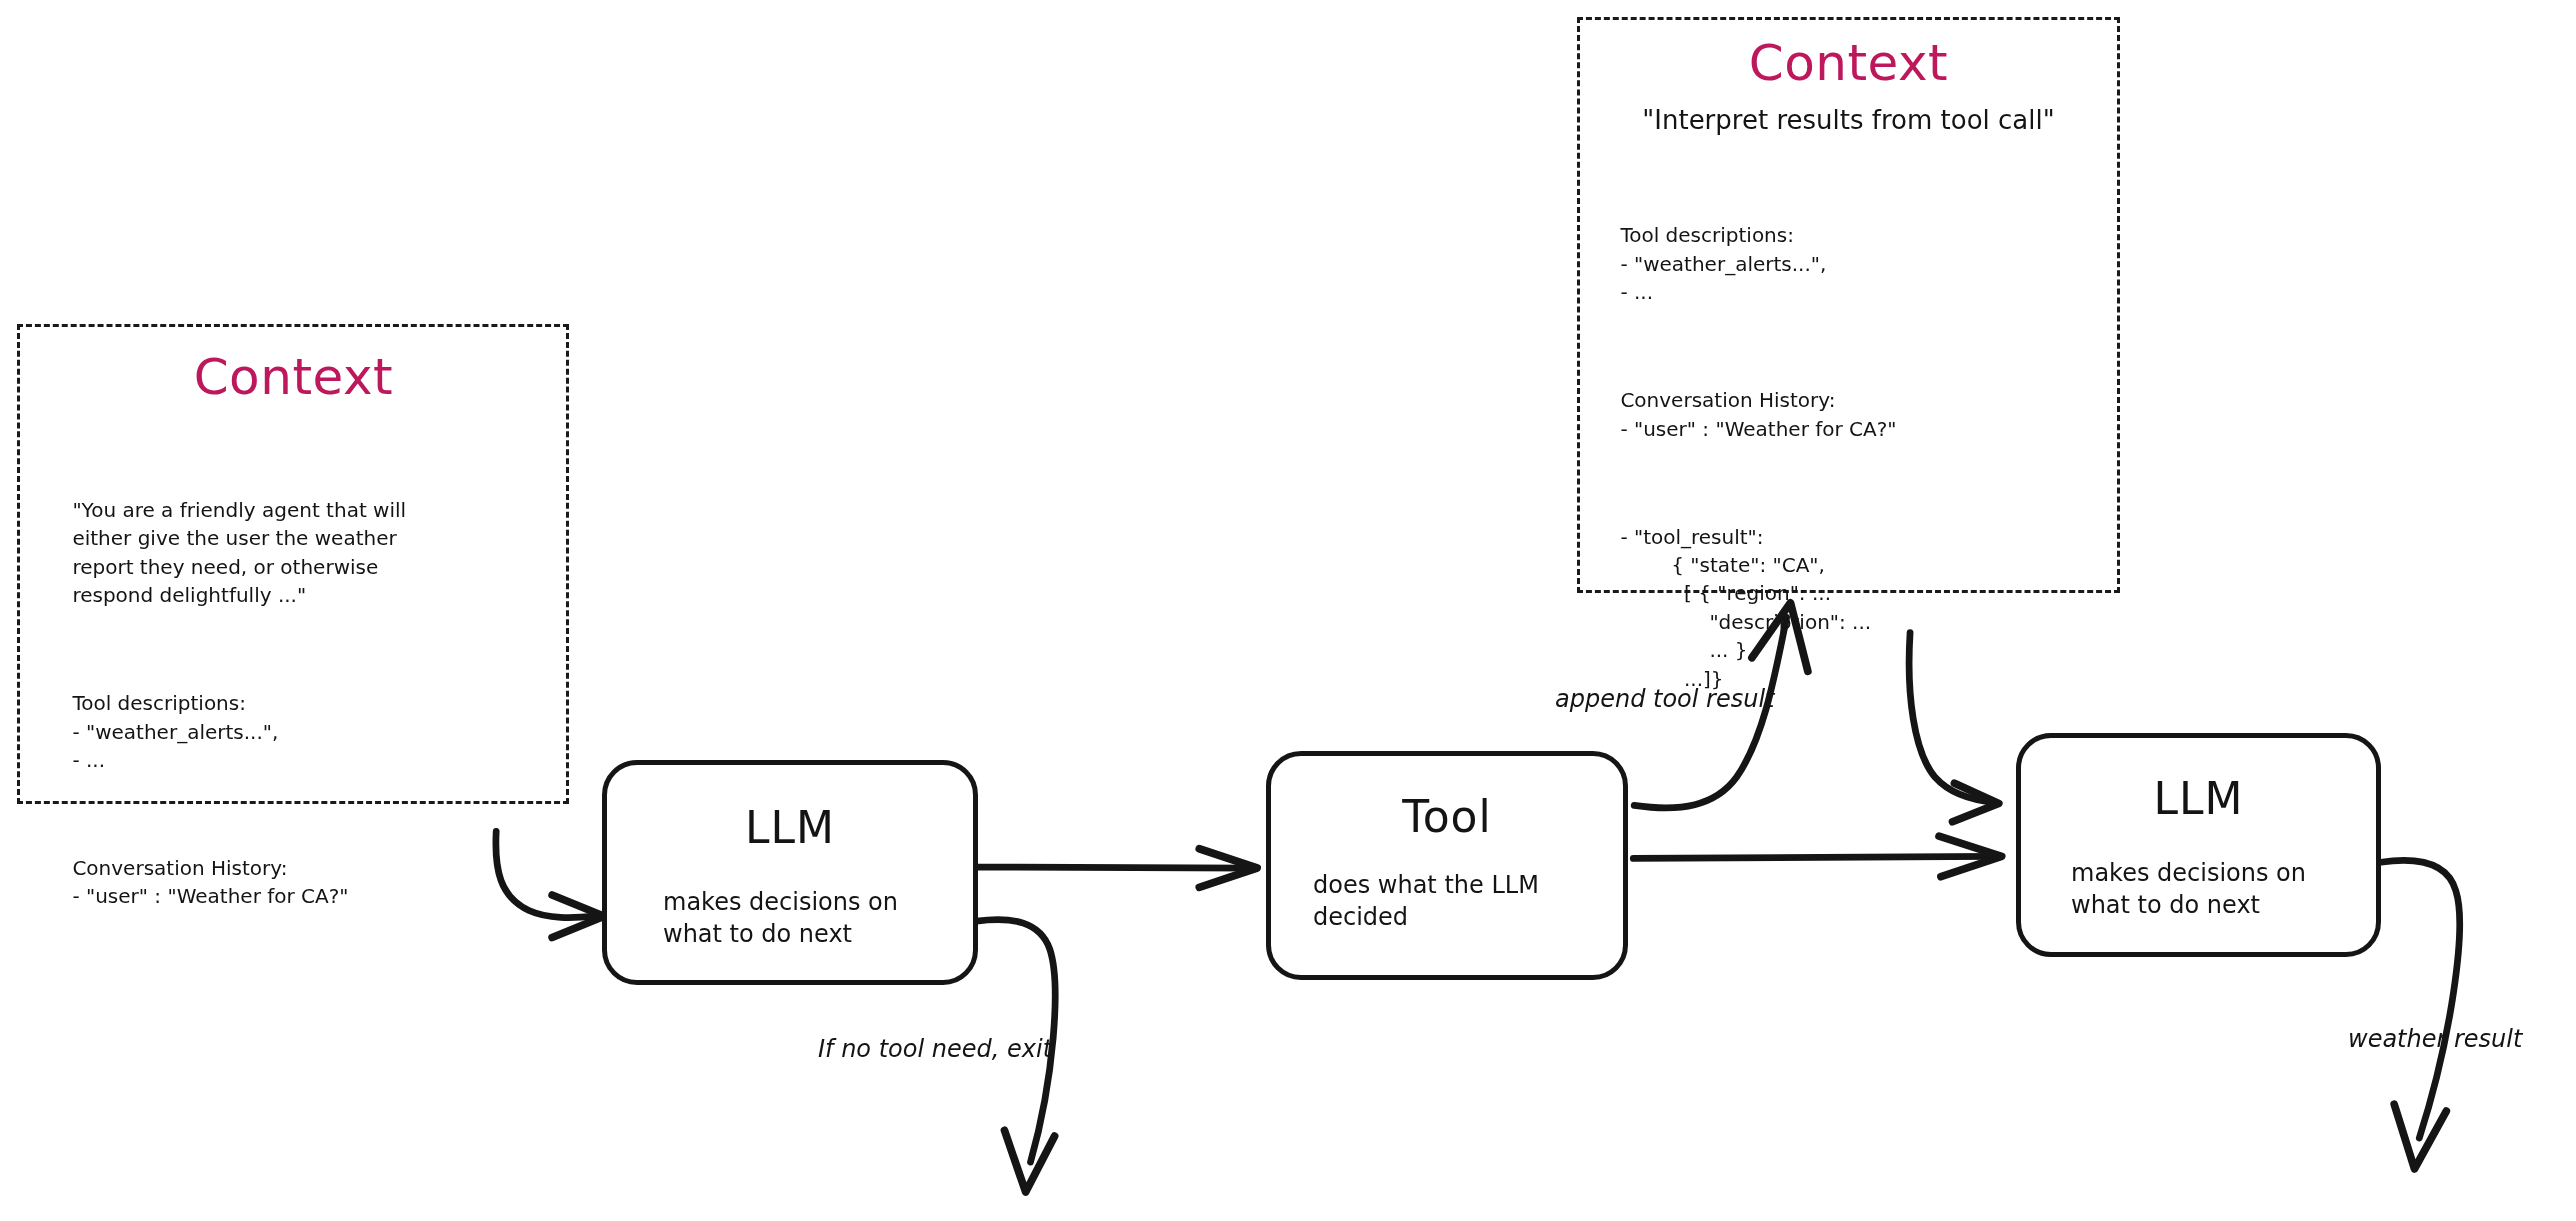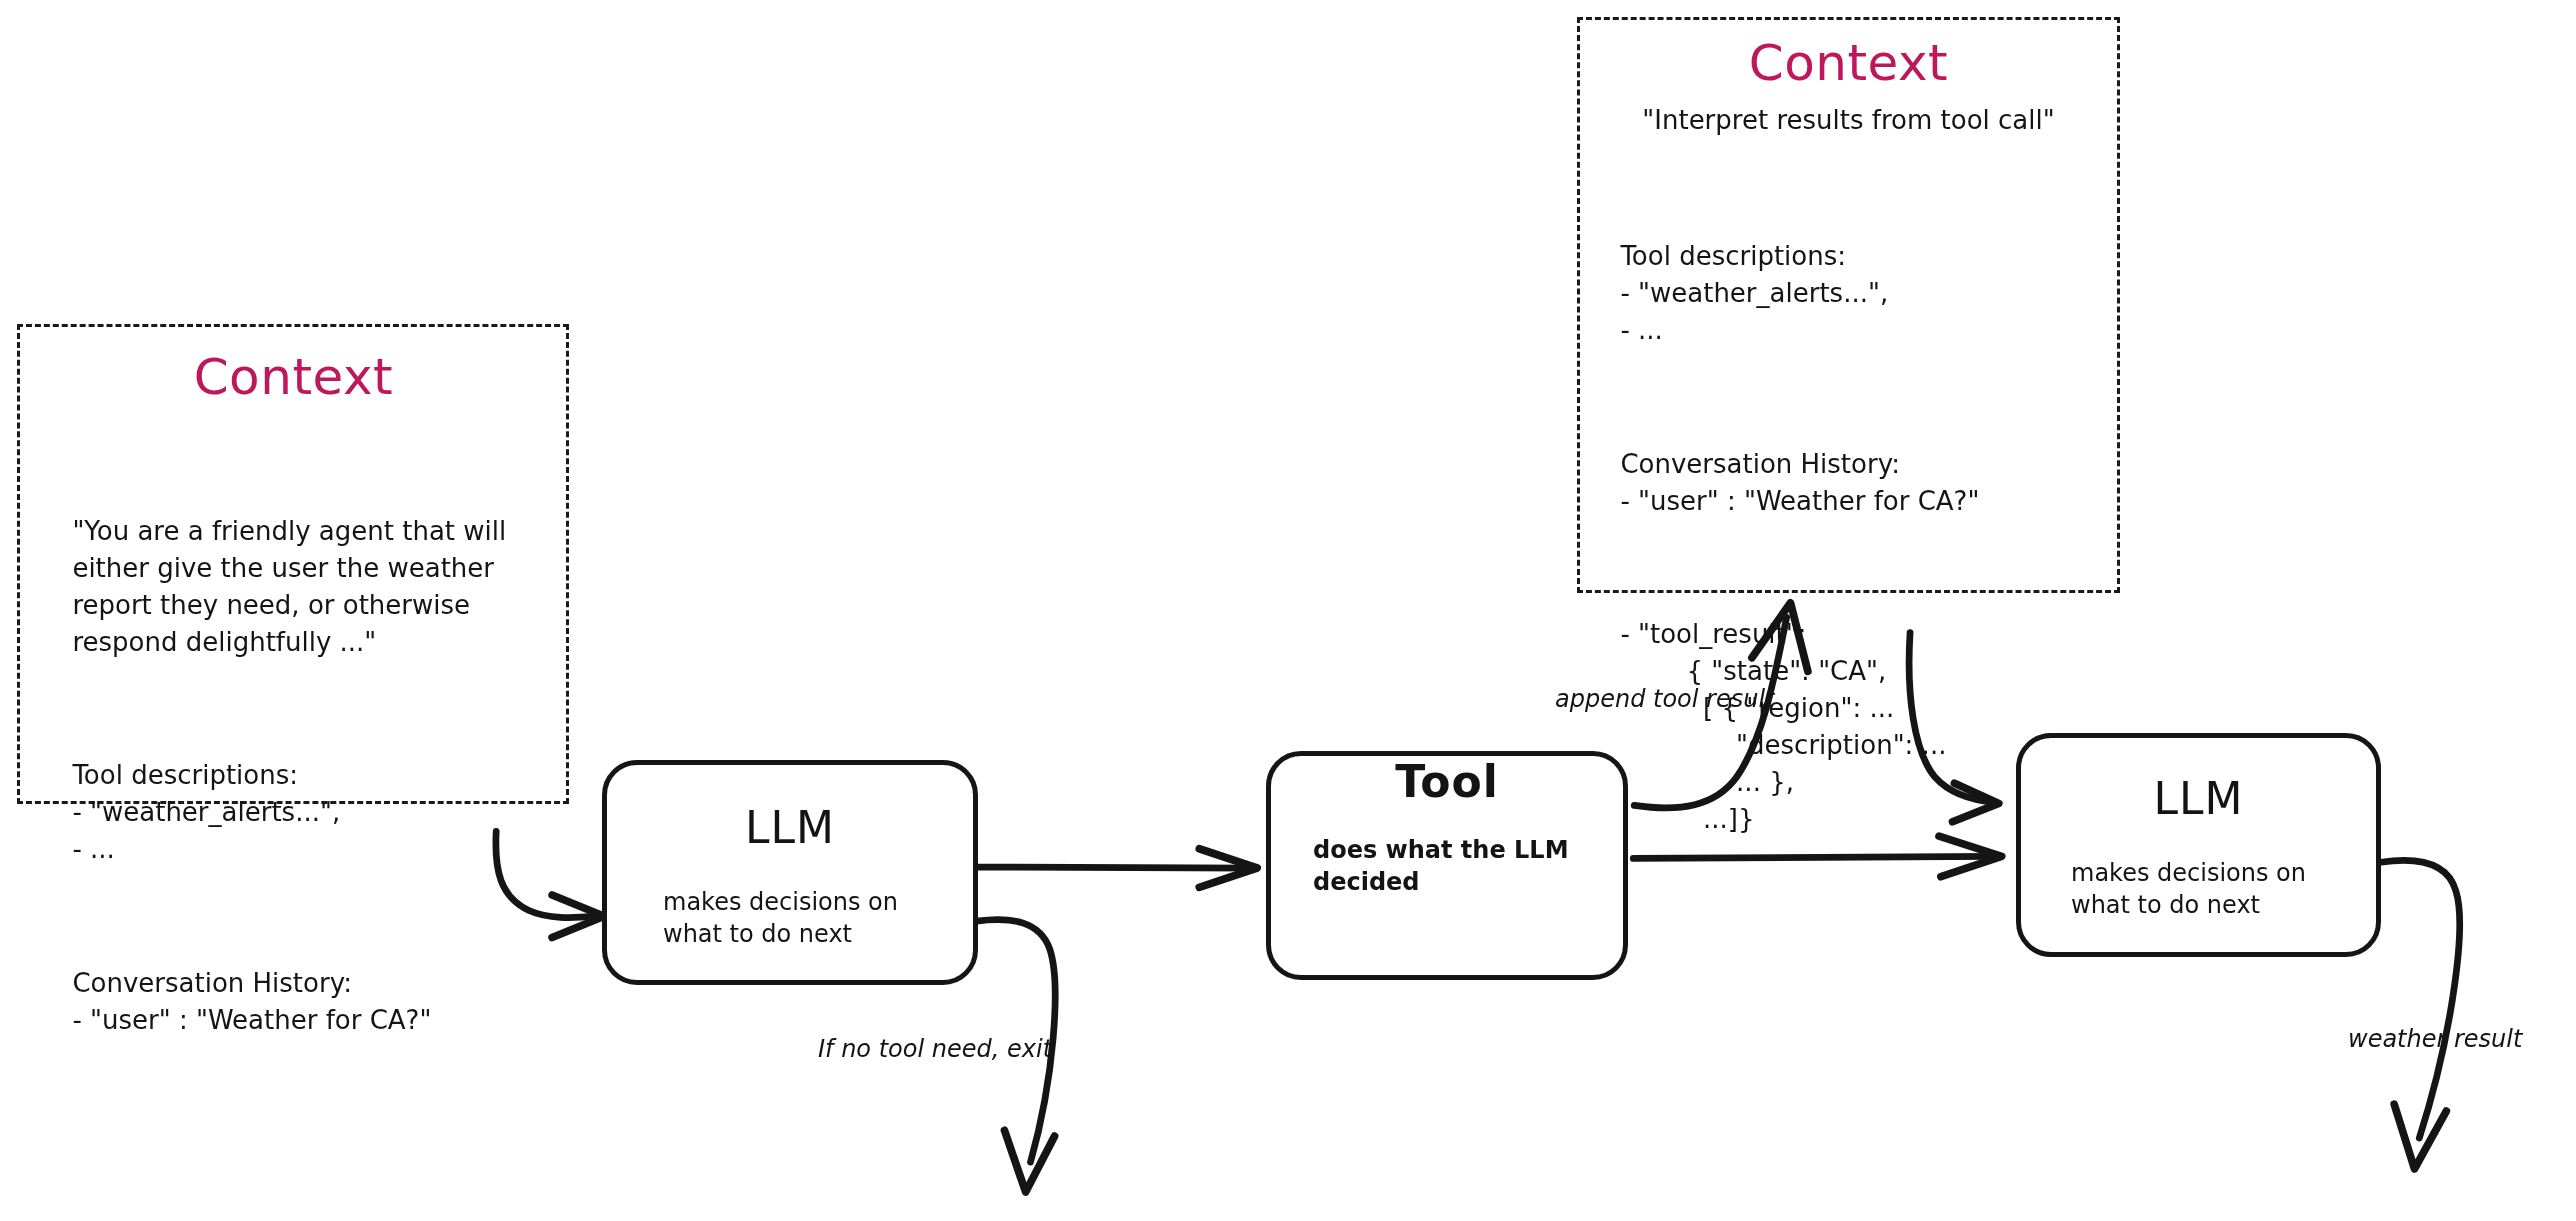--- a/index.html
+++ b/index.html
@@ -34,21 +34,21 @@
     box-sizing: border-box;
   }
   .ctx-title {
     text-align: center;
     font-size: 50px;
     color: #be185d;
     letter-spacing: 0.5px;
     font-family: "DejaVu Sans", sans-serif;
   }
   .ctx-body {
-    font-size: 26px;
+    font-size: 20px;
     line-height: 1.42;
     color: #141414;
     white-space: pre-wrap;
     font-family: "DejaVu Sans", sans-serif;
   }
   .ctx-para { margin: 0 0 23px 0; white-space: pre-wrap; }
   .ctx-para:last-child { margin-bottom: 0; }
 
   
   #ctx-left {
@@ -106,21 +106,21 @@
   }
 
   #node-llm1 {
     left: 602px;  top: 760px;  width: 376px; height: 225px;
     padding-top: 37px;
   }
   #node-llm1 .node-sub { margin-top: 33px; align-self: flex-start; margin-left: 56px; }
 
   #node-tool {
     left: 1266px; top: 751px;  width: 362px; height: 229px;
-    font-weight: bold;
+    padding-top: 35px;
   }
   #node-tool .node-sub { margin-top: 27px; align-self: flex-start; margin-left: 42px; }
 
   #node-llm2 {
     left: 2016px; top: 733px;  width: 365px; height: 224px;
     padding-top: 35px;
   }
   #node-llm2 .node-sub { margin-top: 33px; align-self: flex-start; margin-left: 50px; }
 
   

